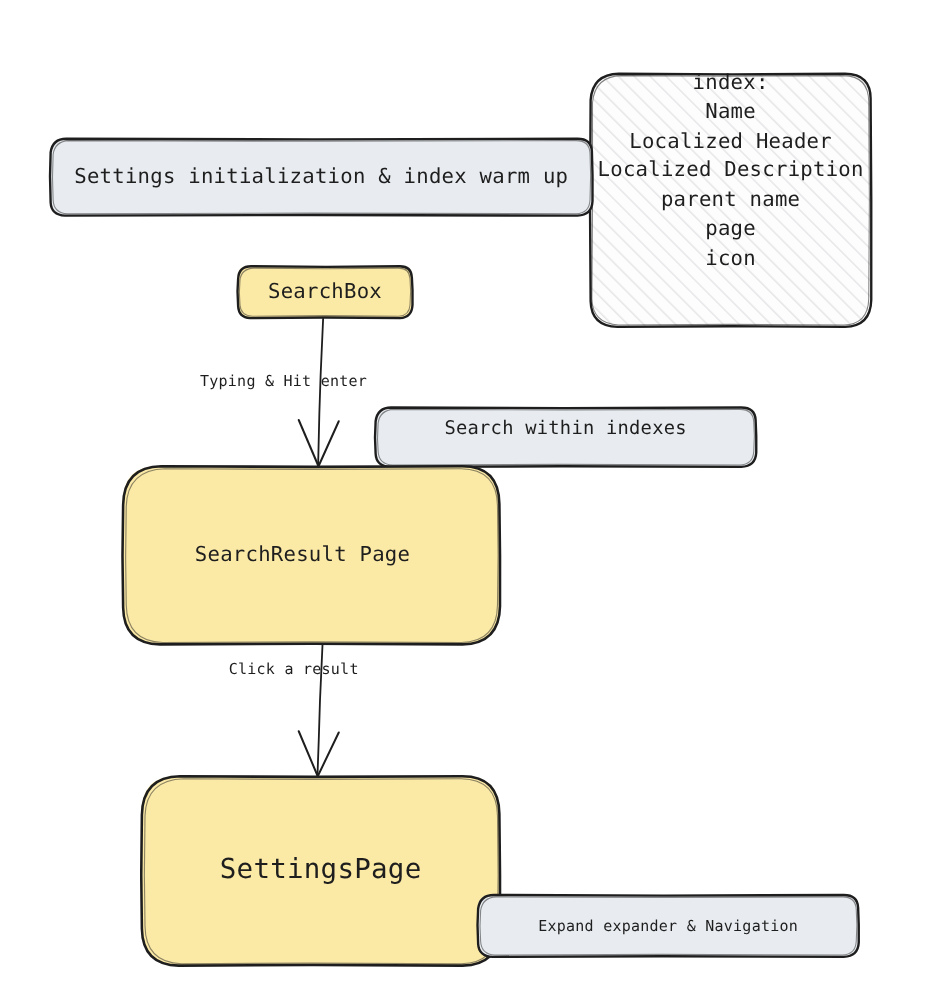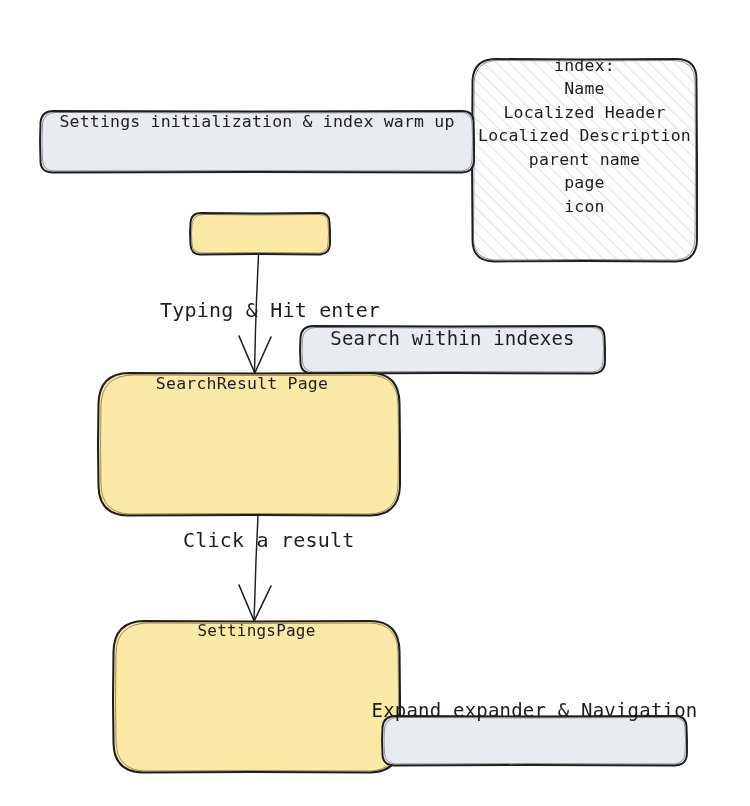--- a/index.html
+++ b/index.html
@@ -26,21 +26,21 @@
     position: absolute;
     left: 0;
     top: 0;
     width: 750px;
     height: 806px;
     pointer-events: none;
   }
   .node {
     position: absolute;
     display: flex;
-    align-items: flex-start;
+    align-items: center;
     justify-content: center;
     text-align: center;
     box-sizing: border-box;
     background: transparent;
     line-height: 1.42;
     white-space: pre;
     letter-spacing: 0.2px;
   }
   .node-label {
     display: block;
@@ -58,39 +58,39 @@
     align-items: center;
     justify-content: center;
   }
   #node-index-card .node-label { text-align: center; }
   #node-searchbox {
     left: 190px; top: 212px;  width: 140px; height: 42px;
     font-size: 16.5px;
   }
   #node-note-search-indexes {
     left: 300px; top: 325px;  width: 305px; height: 36px;
-    font-size: 19px;
+    font-size: 15px;
   }
   #node-searchresult-page {
     left: 98px;  top: 372px;  width: 288px; height: 143px;
     font-size: 16.5px;
   }
   #node-settings-page {
     left: 113px; top: 620px;  width: 287px; height: 152px;
-    font-size: 16px;
+    font-size: 22px;
   }
   #node-note-expand {
-    left: 382px; top: 697px;  width: 305px; height: 54px;
-    font-size: 19px;
+    left: 382px; top: 715px;  width: 305px; height: 54px;
+    font-size: 12px;
   }
 
   
   .edge-label {
     position: absolute;
-    font-size: 20px;
+    font-size: 12px;
     color: #1e1e1e;
     white-space: pre;
     letter-spacing: 0.2px;
   }
   #edge-label-typing  { left: 160px; top: 298px; }
   #edge-label-click   { left: 183px; top: 528px; }
 </style>
 </head>
 <body>
 
@@ -201,20 +201,23 @@
   <div class="node" id="node-index-card">
     <span class="node-label">index:
 Name
 Localized Header
 Localized Description
 parent name
 page
 icon</span>
   </div>
 
+  <div class="node" id="node-searchbox">
+    <span class="node-label">SearchBox</span>
+  </div>
 
   <div class="edge-label" id="edge-label-typing">Typing &amp; Hit enter</div>
 
   <div class="node" id="node-note-search-indexes">
     <span class="node-label">Search within indexes</span>
   </div>
 
   <div class="node" id="node-searchresult-page">
     <span class="node-label">SearchResult Page</span>
   </div>

